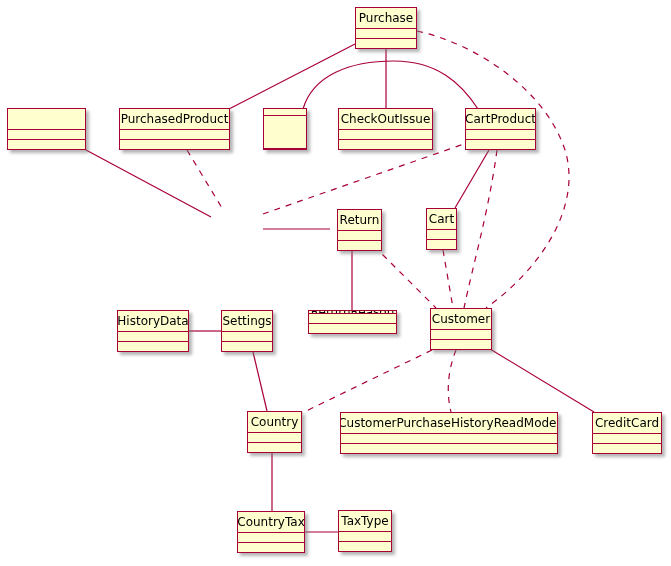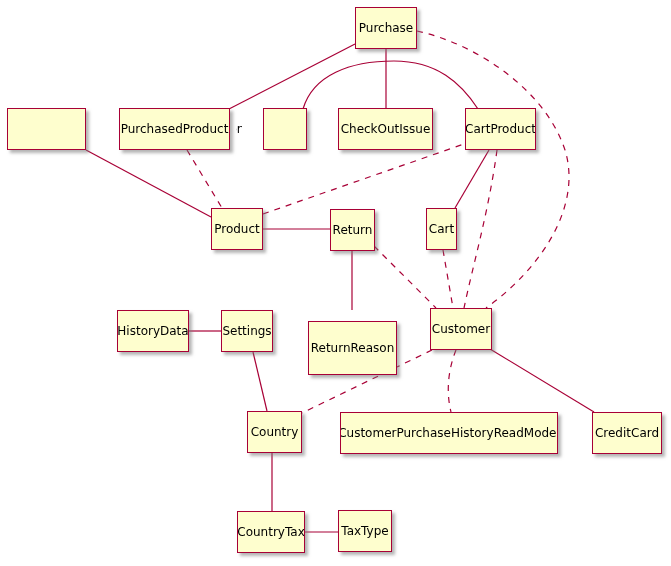--- a/index.html
+++ b/index.html
@@ -12,21 +12,21 @@
     font-family:"DejaVu Sans","Liberation Sans",sans-serif; overflow:hidden;
   }
   #edge-layer{position:absolute;left:0;top:0;width:671px;height:566px;}
   #edge-layer path{fill:none;stroke:var(--edge);stroke-width:1.2px;}
   #edge-layer path.dashed{stroke-dasharray:6,6;}
   .uml-node{
     position:absolute; box-sizing:border-box;
     background:var(--node-fill);
     border:1.5px solid var(--node-border);
     box-shadow:3px 3px 3px rgba(120,120,120,0.55);
-    display:flex; flex-direction:row;justify-content:flex-end;
+    display:flex; flex-direction:column;justify-content:flex-end;
   }
   .uml-title{
     flex:1; display:flex; align-items:center; justify-content:center;
     font-size:12px; color:var(--text); white-space:nowrap; padding:0 3px;
     overflow:hidden;
   }
   .uml-compartment{height:9px; border-top:1px solid var(--node-border);}
 </style>
 </head>
 <body>
@@ -77,46 +77,41 @@
     <div class="uml-node" style="left: 338px; top: 108px; width: 95px; height: 42px;">
     <div class="uml-title">CheckOutIssue</div>
     <div class="uml-compartment"></div>
     <div class="uml-compartment"></div>
   </div>
     <div class="uml-node" style="left: 465px; top: 108px; width: 71px; height: 42px;">
     <div class="uml-title">CartProduct</div>
     <div class="uml-compartment"></div>
     <div class="uml-compartment"></div>
   </div>
-    <div class="uml-node" style="left: 211px; top: 208px; width: 52px; height: 42px;">
-    <div class="uml-title">Product</div>
-    <div class="uml-compartment"></div>
-    <div class="uml-compartment"></div>
-  </div>
-    <div class="uml-node" style="left: 330px; top: 209px; width: 45px; height: 42px;">
+    <div class="uml-node" style="left: 337px; top: 209px; width: 45px; height: 42px;">
     <div class="uml-title">Return</div>
     <div class="uml-compartment"></div>
     <div class="uml-compartment"></div>
   </div>
     <div class="uml-node" style="left: 426px; top: 208px; width: 31px; height: 42px;">
     <div class="uml-title">Cart</div>
     <div class="uml-compartment"></div>
     <div class="uml-compartment"></div>
   </div>
     <div class="uml-node" style="left: 117px; top: 310px; width: 72px; height: 42px;">
     <div class="uml-title">HistoryData</div>
     <div class="uml-compartment"></div>
     <div class="uml-compartment"></div>
   </div>
     <div class="uml-node" style="left: 221px; top: 310px; width: 52px; height: 42px;">
     <div class="uml-title">Settings</div>
     <div class="uml-compartment"></div>
     <div class="uml-compartment"></div>
   </div>
-    <div class="uml-node" style="left: 308px; top: 321px; width: 89px; height: 54px;">
+    <div class="uml-node" style="left: 308px; top: 310px; width: 89px; height: 24px;">
     <div class="uml-title">ReturnReason</div>
     <div class="uml-compartment"></div>
     <div class="uml-compartment"></div>
   </div>
     <div class="uml-node" style="left: 430px; top: 308px; width: 62px; height: 42px;">
     <div class="uml-title">Customer</div>
     <div class="uml-compartment"></div>
     <div class="uml-compartment"></div>
   </div>
     <div class="uml-node" style="left: 247px; top: 411px; width: 55px; height: 42px;">

